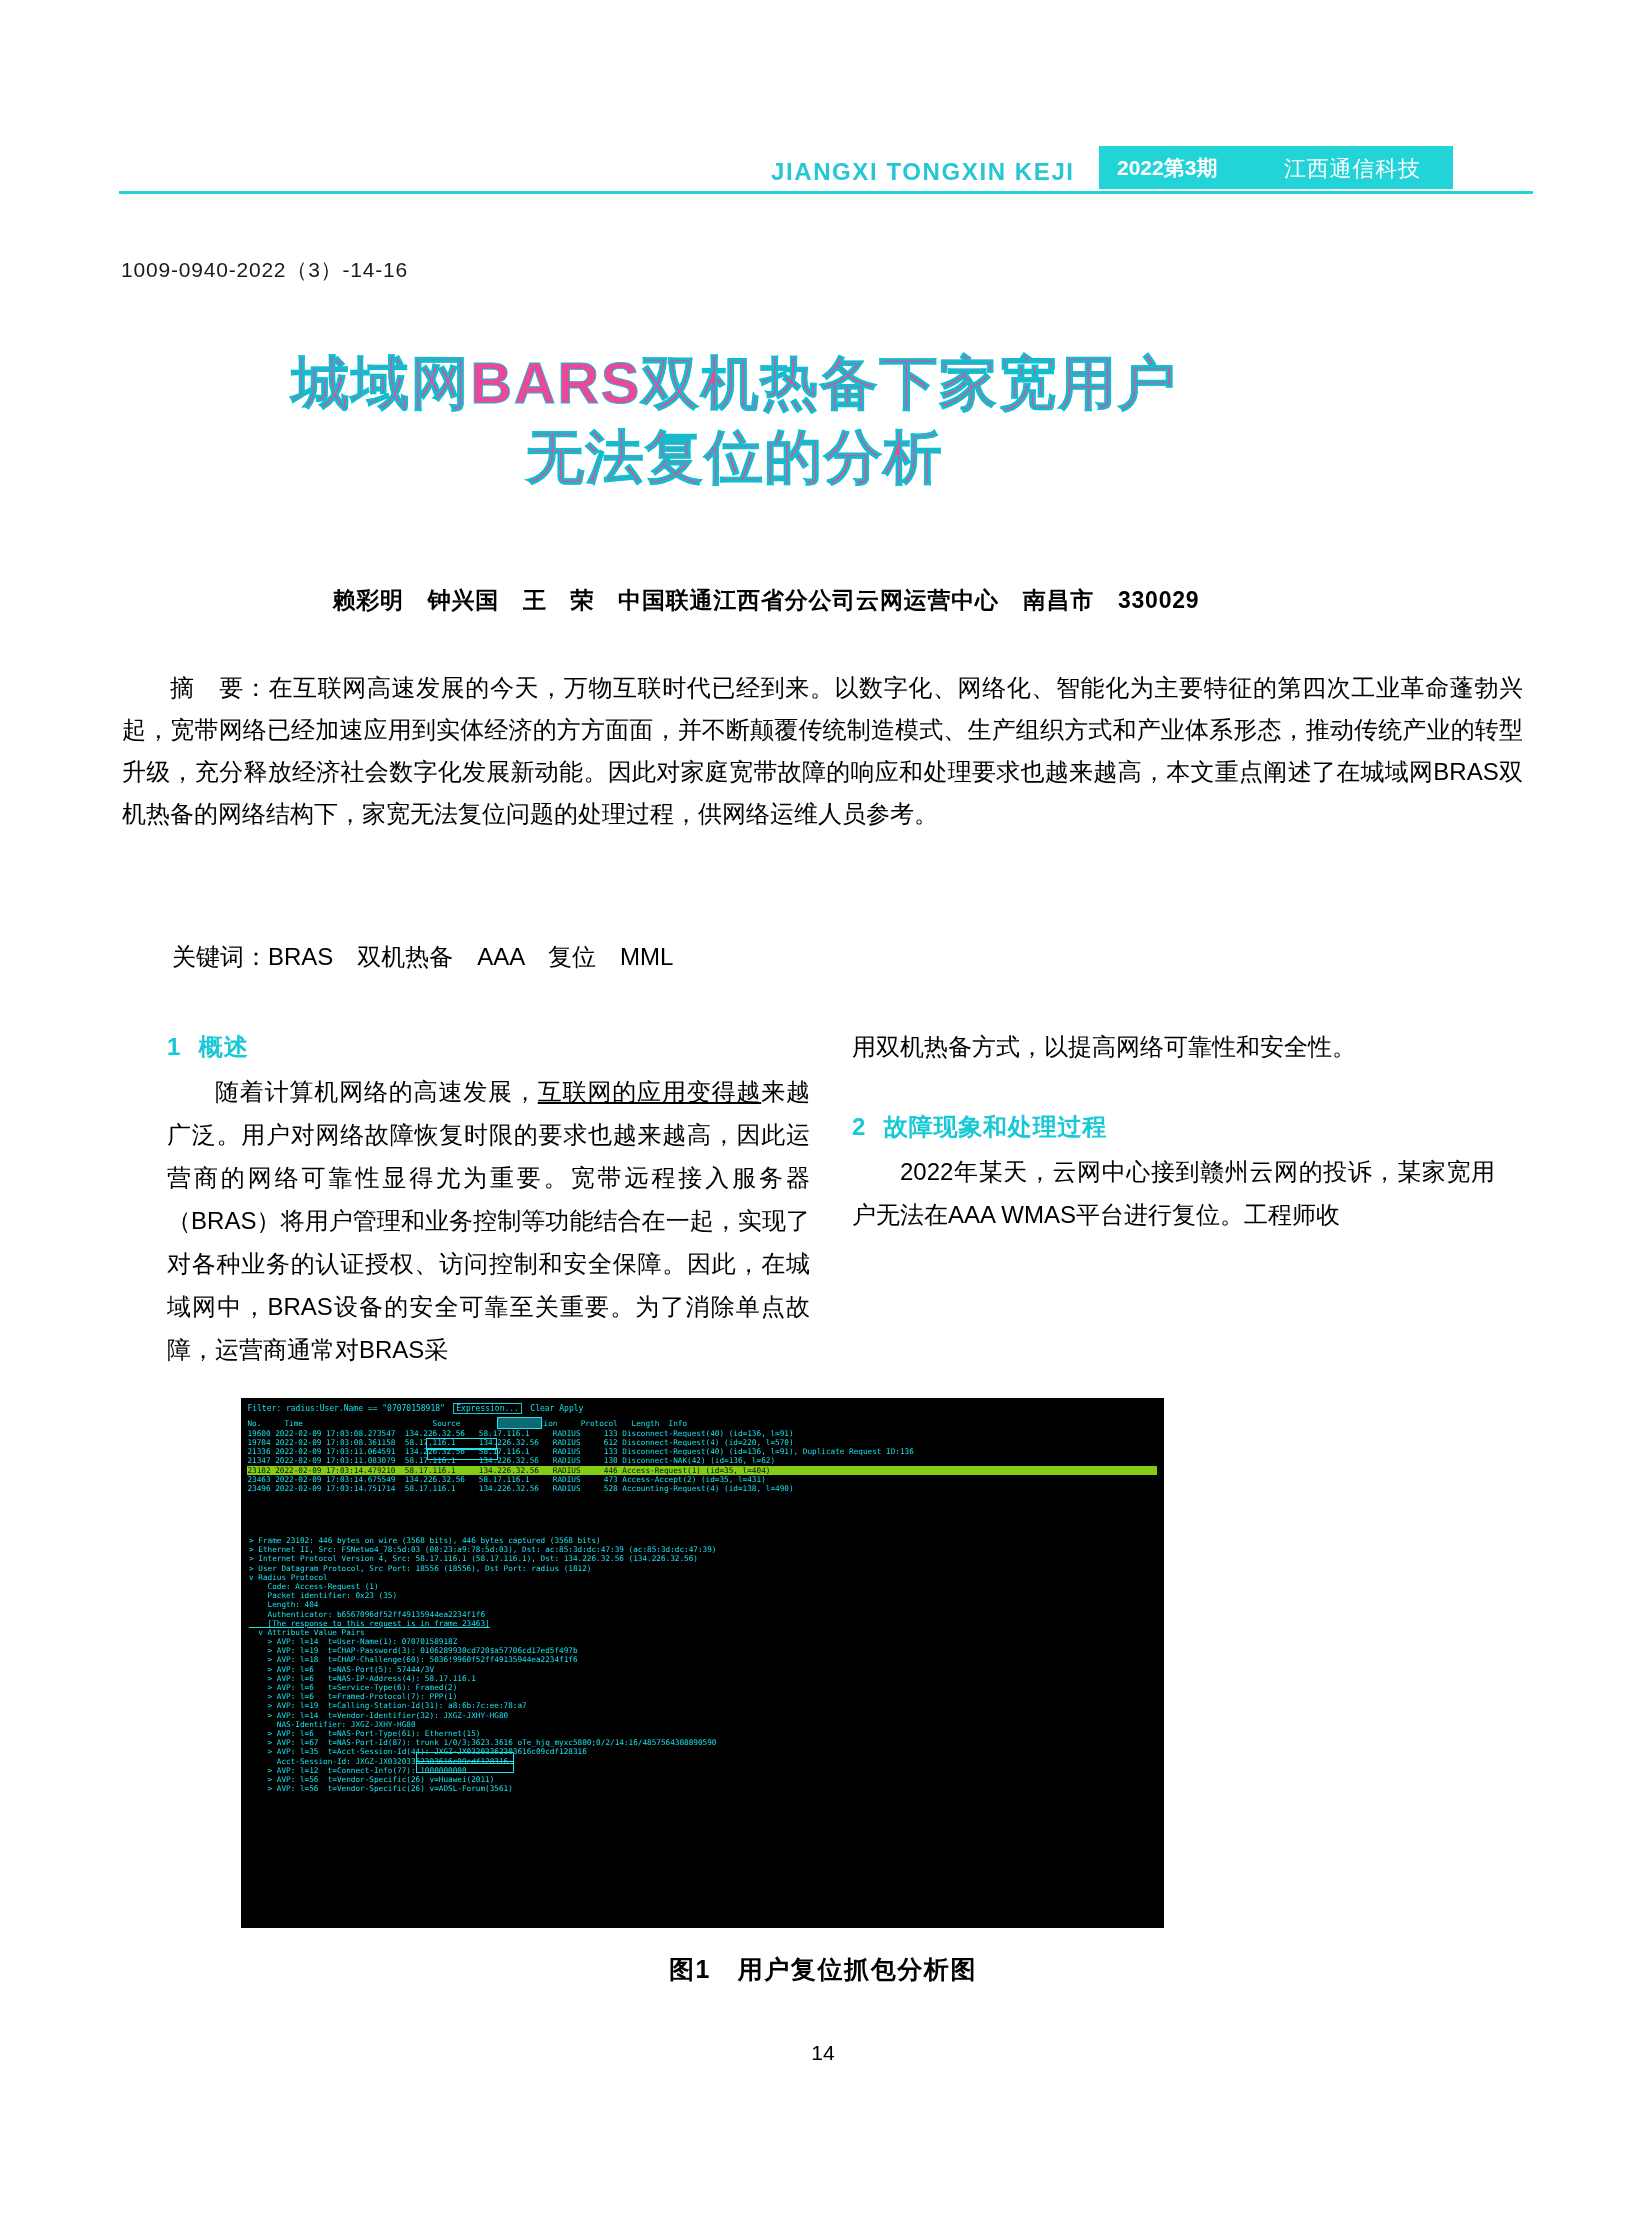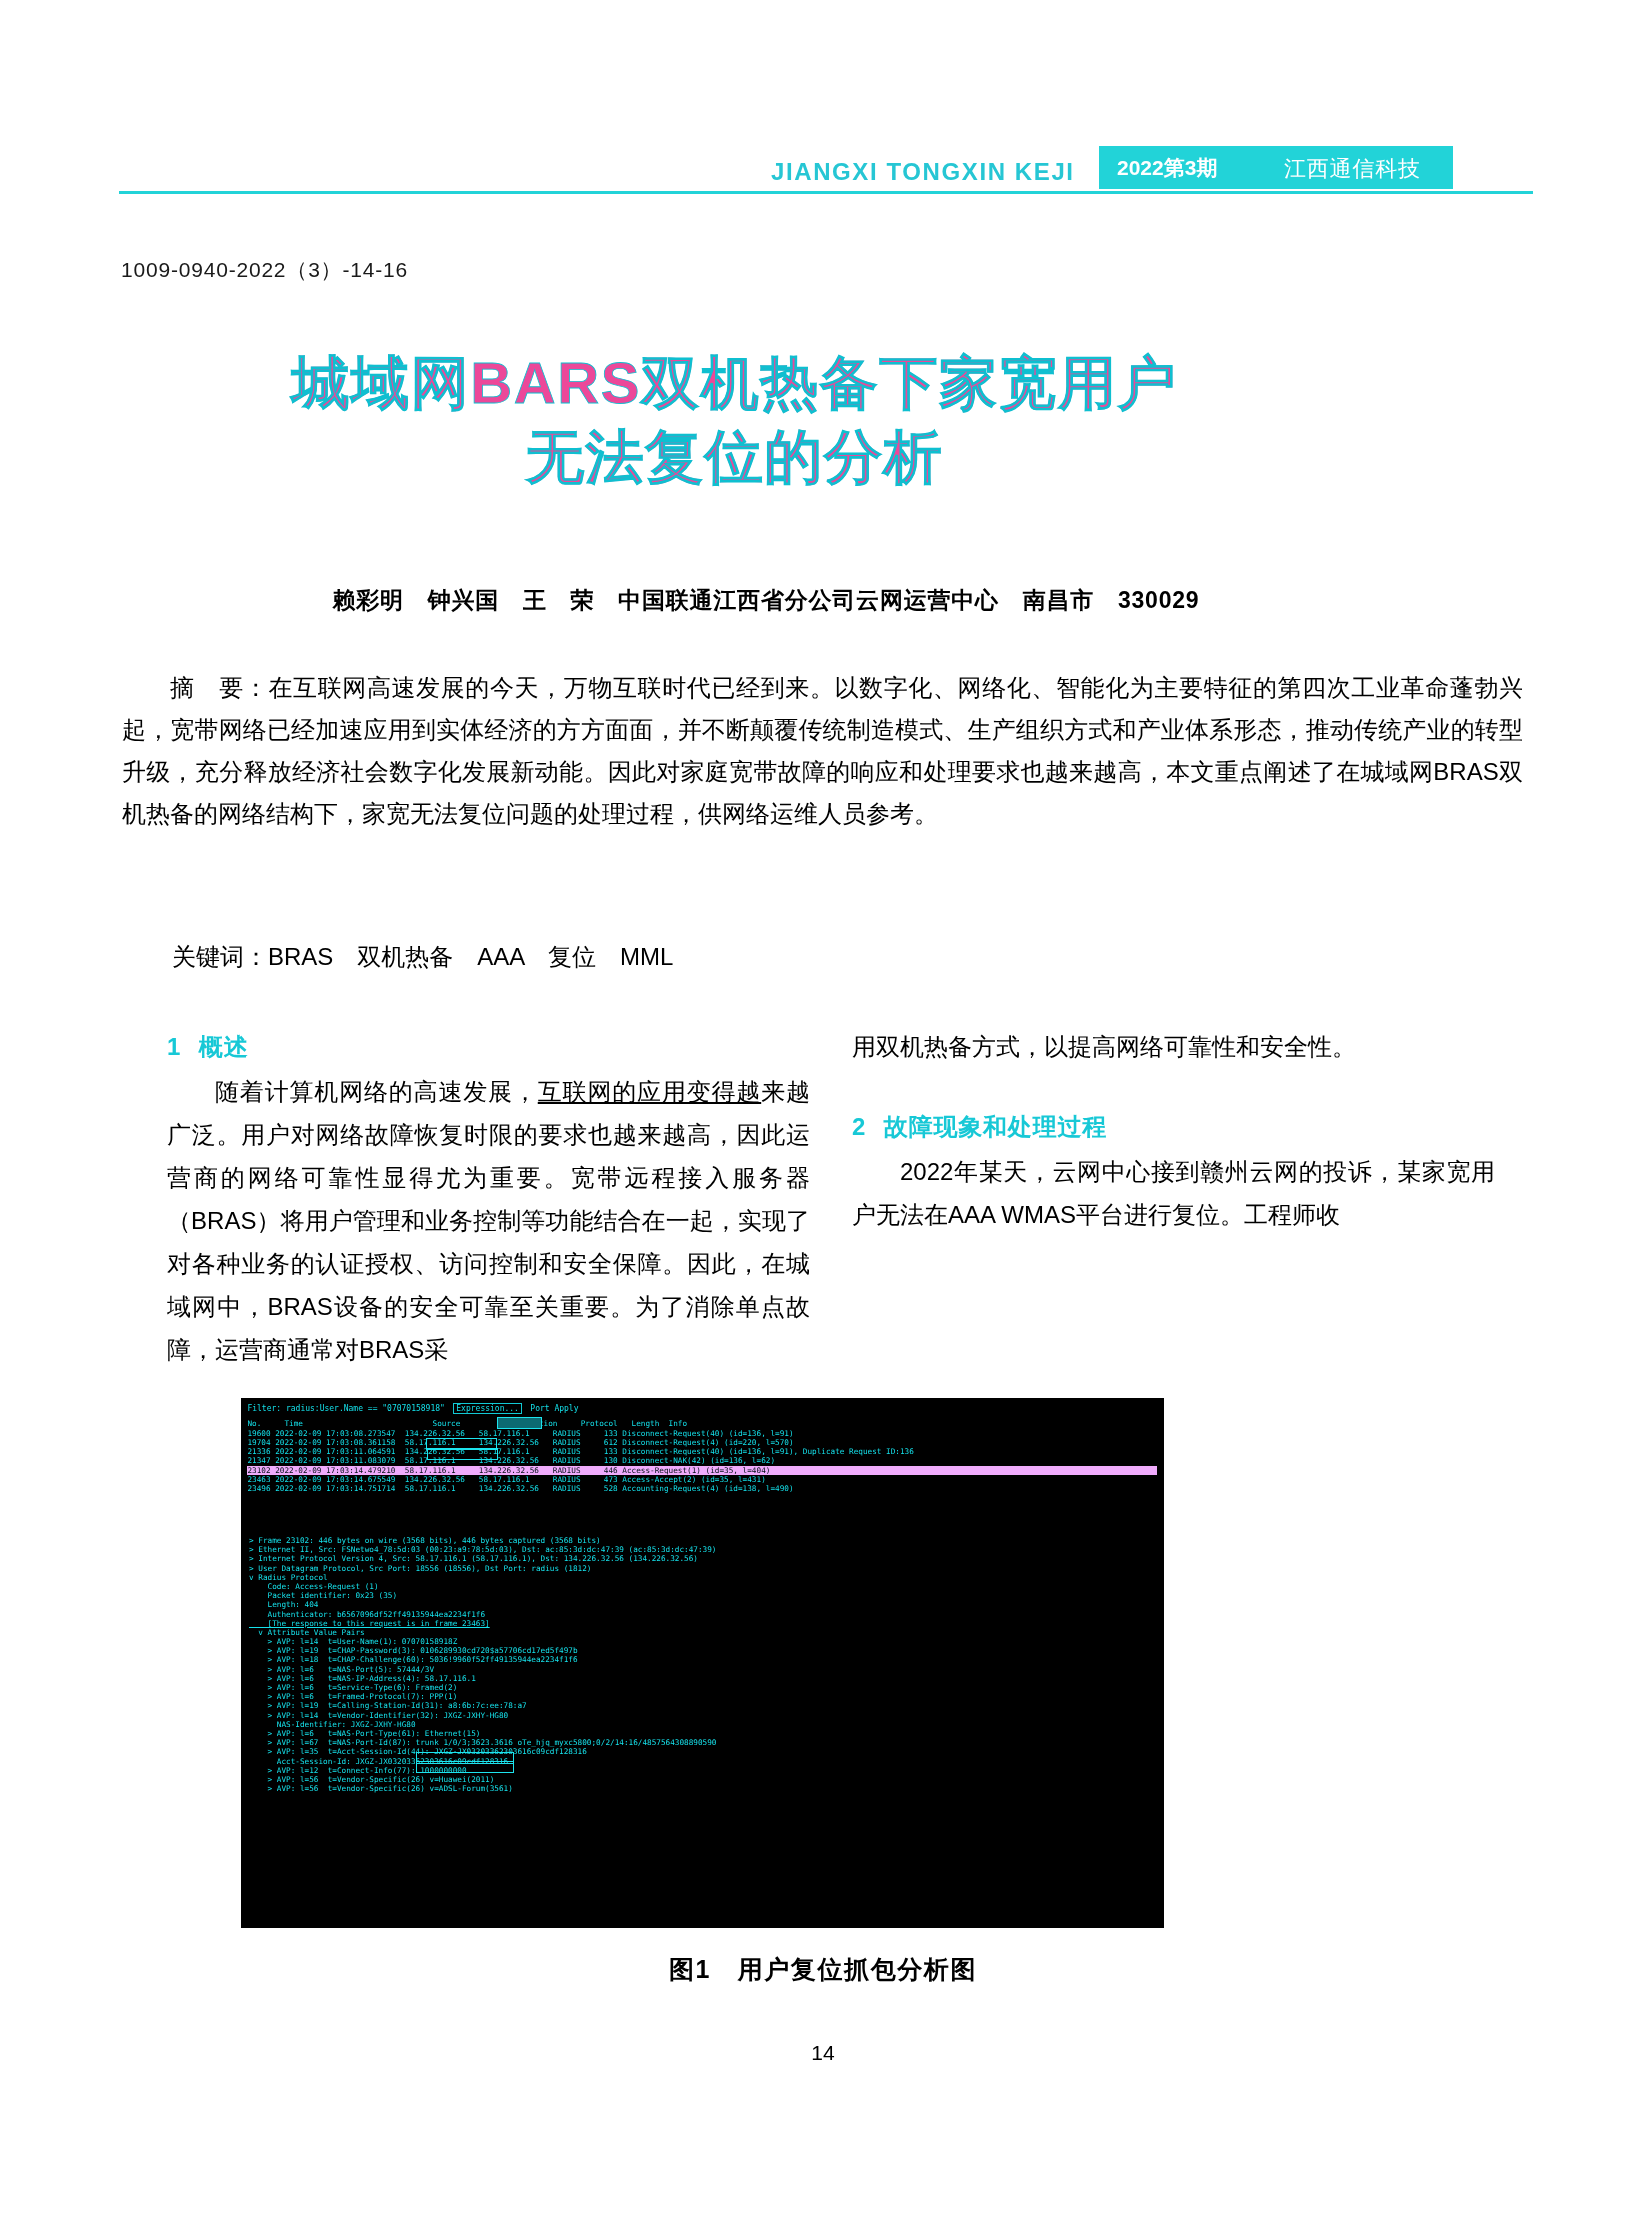--- a/index.html
+++ b/index.html
@@ -194,21 +194,21 @@
     margin: 0 3.2px;
   }
   .fig-table {
     position: absolute;
     left: 6.4px;
     top: 21px;
     width: 910px;
     color: #14e0ea;
   }
   .fig-row { white-space: pre; height: 9.3px; }
-  .fig-row.hl { background: #f0abfc; color: #001014; }
+  .fig-row.hl { background: #84cc16; color: #001014; }
   .fig-col-head { white-space: pre; height: 9.6px; }
   .fig-sel-a {
     position: absolute;
     left: 256px; top: 19px;
     width: 43px; height: 9.6px;
     border: 0.8px solid #1de4ee;
     background: #0c6a72;
   }
   .fig-sel-b {
     position: absolute;
@@ -309,21 +309,21 @@
       <span class="num">2</span><span>故障现象和处理过程</span>
     </div>
     <p class="para">2022年某天，云网中心接到赣州云网的投诉，某家宽用户无法在AAA WMAS平台进行复位。工程师收</p>
   </div>
 
   <div class="figure">
     <div class="fig-filter">
       <span>Filter:</span>
       <span>radius:User.Name == "07070158918"</span>
       <span class="fbox">Expression...</span>
-      <span>Port</span>
+      <span>Clear</span>
       <span>Apply</span>
     </div>
 
     <div class="fig-table">
       <div class="fig-col-head">No.     Time                            Source          Destination     Protocol   Length  Info</div>
       <div class="fig-row">19600 2022-02-09 17:03:08.273547  134.226.32.56   58.17.116.1     RADIUS     133 Disconnect-Request(40) (id=136, l=91)</div>
       <div class="fig-row">19704 2022-02-09 17:03:08.361158  58.17.116.1     134.226.32.56   RADIUS     612 Disconnect-Request(4) (id=220, l=570)</div>
       <div class="fig-row">21336 2022-02-09 17:03:11.064591  134.226.32.56   58.17.116.1     RADIUS     133 Disconnect-Request(40) (id=136, l=91), Duplicate Request ID:136</div>
       <div class="fig-row">21347 2022-02-09 17:03:11.083079  58.17.116.1     134.226.32.56   RADIUS     130 Disconnect-NAK(42) (id=136, l=62)</div>
       <div class="fig-row hl">23102 2022-02-09 17:03:14.479210  58.17.116.1     134.226.32.56   RADIUS     446 Access-Request(1) (id=35, l=404)</div>

